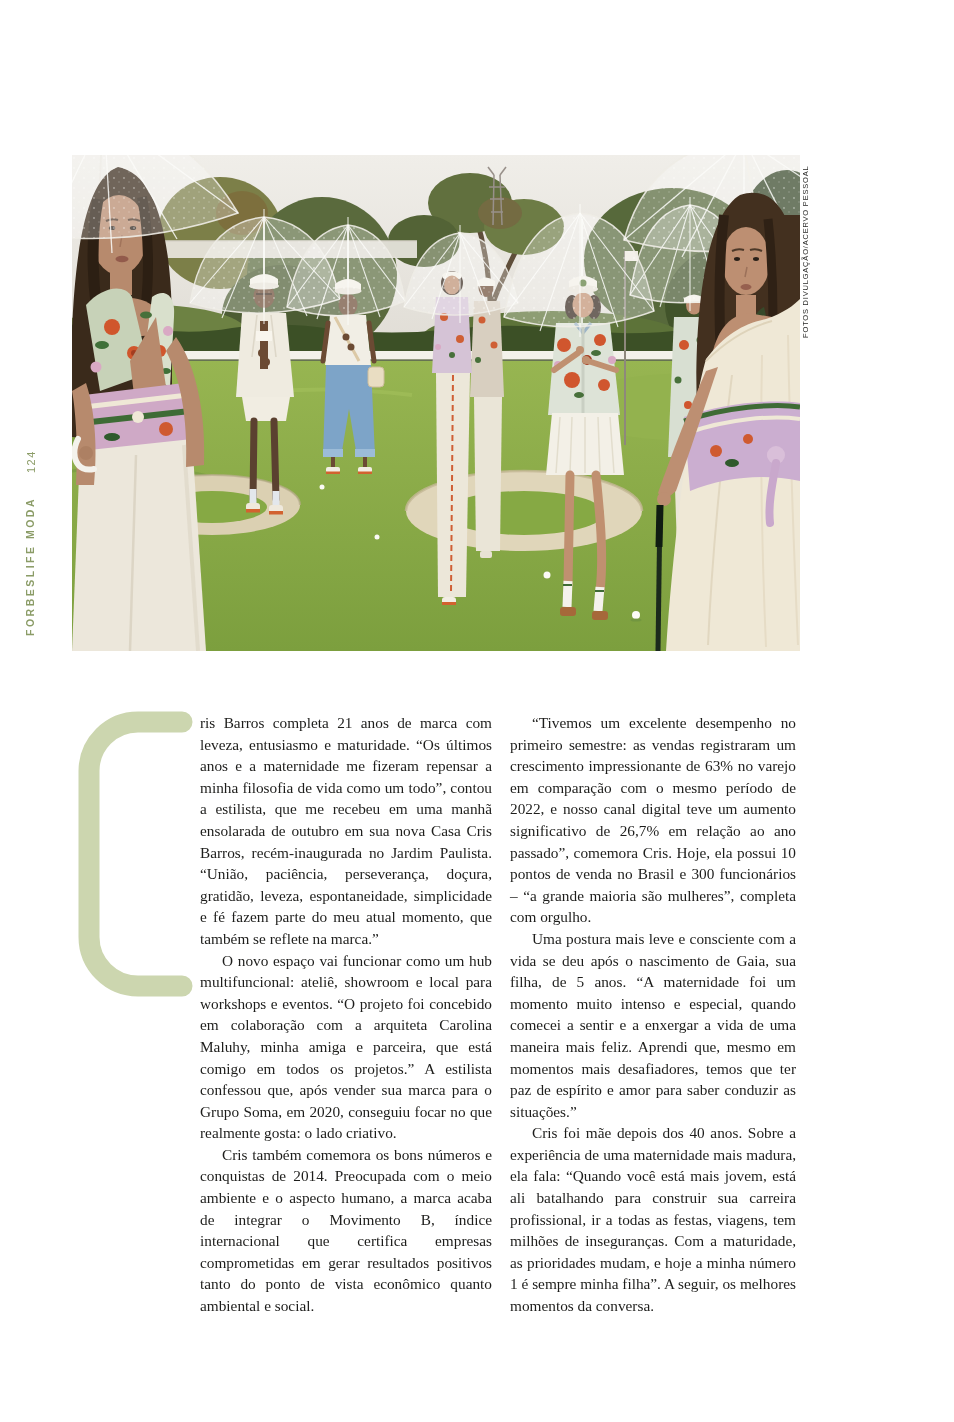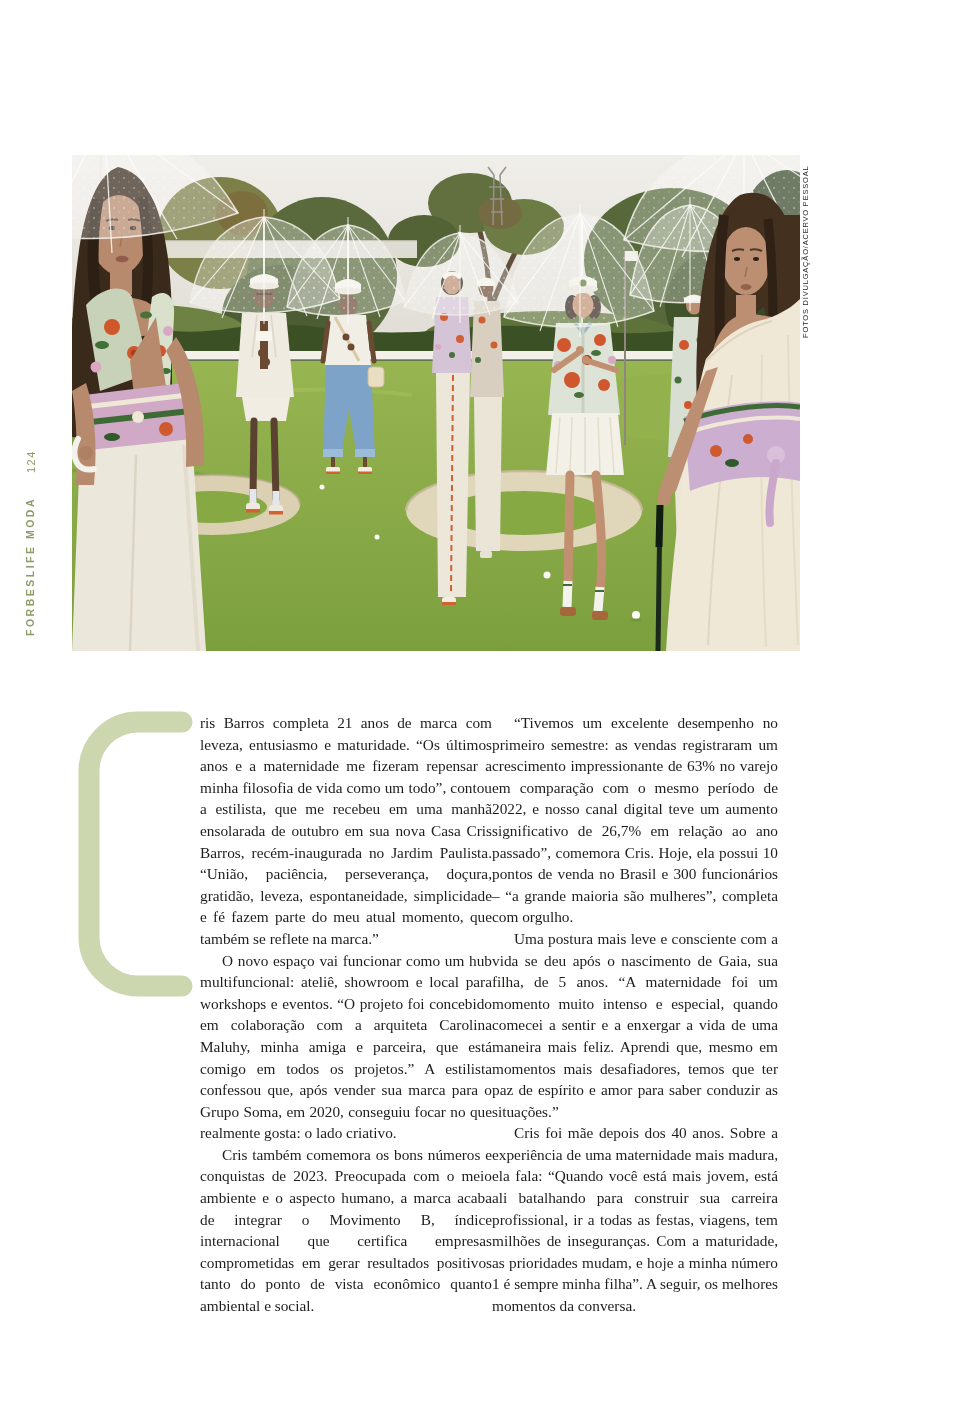--- a/index.html
+++ b/index.html
@@ -11,21 +11,21 @@
           white-space:nowrap;font-family:"Liberation Sans",sans-serif;font-size:7.5px;
           letter-spacing:0.8px;color:#2a2a28;}
   .folio-num{position:absolute;left:25px;top:473px;transform:rotate(-90deg);transform-origin:0 0;
           white-space:nowrap;font-family:"Liberation Sans",sans-serif;font-size:11px;
           letter-spacing:1.5px;color:#8b9c67;}
   .folio-label{position:absolute;left:24px;top:636px;transform:rotate(-90deg);transform-origin:0 0;
           white-space:nowrap;font-family:"Liberation Sans",sans-serif;font-size:10.5px;
           letter-spacing:2.5px;color:#8b9c67;font-weight:bold;}
   .dropcap{position:absolute;left:76px;top:698px;width:119px;height:312px;}
   .sr{position:absolute;width:1px;height:1px;overflow:hidden;clip-path:inset(50%);}
-  .cols{position:absolute;left:200px;top:712px;width:596px;display:flex;
+  .cols{position:absolute;left:200px;top:712px;width:596px;display:flex;gap:18px;
         color:#1d1d1b;font-size:15.3px;line-height:21.6px;text-align:justify;
         hyphens:auto;-webkit-hyphens:auto;}
   .col1{width:292px;}
   .col2{width:286px;}
   .cols p{margin:0;}
   .cols p.indent{text-indent:22px;}
 </style>
 </head>
 <body>
 
@@ -416,21 +416,21 @@
     <span class="sr">C</span>
     <svg width="119" height="312" viewBox="0 0 119 312" aria-hidden="true">
       <path d="M 106 24 L 62 24 A 49 49 0 0 0 13 73 L 13 239 A 49 49 0 0 0 62 288 L 106 288" fill="none" stroke="#ccd6af" stroke-width="21" stroke-linecap="round"></path>
     </svg>
   </div>
 
   <div class="cols">
     <div class="col1">
       <p>ris Barros completa 21 anos de marca com leveza, entusiasmo e maturidade. “Os últimos anos e a maternidade me fizeram repensar a minha filosofia de vida como um todo”, contou a estilista, que me recebeu em uma manhã ensolarada de outubro em sua nova Casa Cris Barros, recém-inaugurada no Jardim Paulista. “União, paciência, perseverança, doçura, gratidão, leveza, espontaneidade, simplicidade e fé fazem parte do meu atual momento, que também se reflete na marca.”</p>
       <p class="indent">O novo espaço vai funcionar como um hub multifuncional: ateliê, showroom e local para workshops e eventos. “O projeto foi concebido em colaboração com a arquiteta Carolina Maluhy, minha amiga e parceira, que está comigo em todos os projetos.” A estilista confessou que, após vender sua marca para o Grupo Soma, em 2020, conseguiu focar no que realmente gosta: o lado criativo.</p>
-      <p class="indent">Cris também comemora os bons números e conquistas de 2023. Preocupada com o meio ambiente e o aspecto humano, a marca acaba de integrar o Movimento B, índice internacional que certifica empresas comprometidas em gerar resultados positivos tanto do ponto de vista econômico quanto ambiental e social.</p>
+      <p class="indent">Cris também comemora os bons números e conquistas de 2014. Preocupada com o meio ambiente e o aspecto humano, a marca acaba de integrar o Movimento B, índice internacional que certifica empresas comprometidas em gerar resultados positivos tanto do ponto de vista econômico quanto ambiental e social.</p>
     </div>
     <div class="col2">
       <p class="indent">“Tivemos um excelente desempenho no primeiro semestre: as vendas registraram um crescimento impressionante de 63% no varejo em comparação com o mesmo período de 2022, e nosso canal digital teve um aumento significativo de 26,7% em relação ao ano passado”, comemora Cris. Hoje, ela possui 10 pontos de venda no Brasil e 300 funcionários – “a grande maioria são mulheres”, completa com orgulho.</p>
       <p class="indent">Uma postura mais leve e consciente com a vida se deu após o nascimento de Gaia, sua filha, de 5 anos. “A maternidade foi um momento muito intenso e especial, quando comecei a sentir e a enxergar a vida de uma maneira mais feliz. Aprendi que, mesmo em momentos mais desafiadores, temos que ter paz de espírito e amor para saber conduzir as situações.”</p>
       <p class="indent">Cris foi mãe depois dos 40 anos. Sobre a experiência de uma maternidade mais madura, ela fala: “Quando você está mais jovem, está ali batalhando para construir sua carreira profissional, ir a todas as festas, viagens, tem milhões de inseguranças. Com a maturidade, as prioridades mudam, e hoje a minha número 1 é sempre minha filha”. A seguir, os melhores momentos da conversa.</p>
     </div>
   </div>
 
 </div>
 

